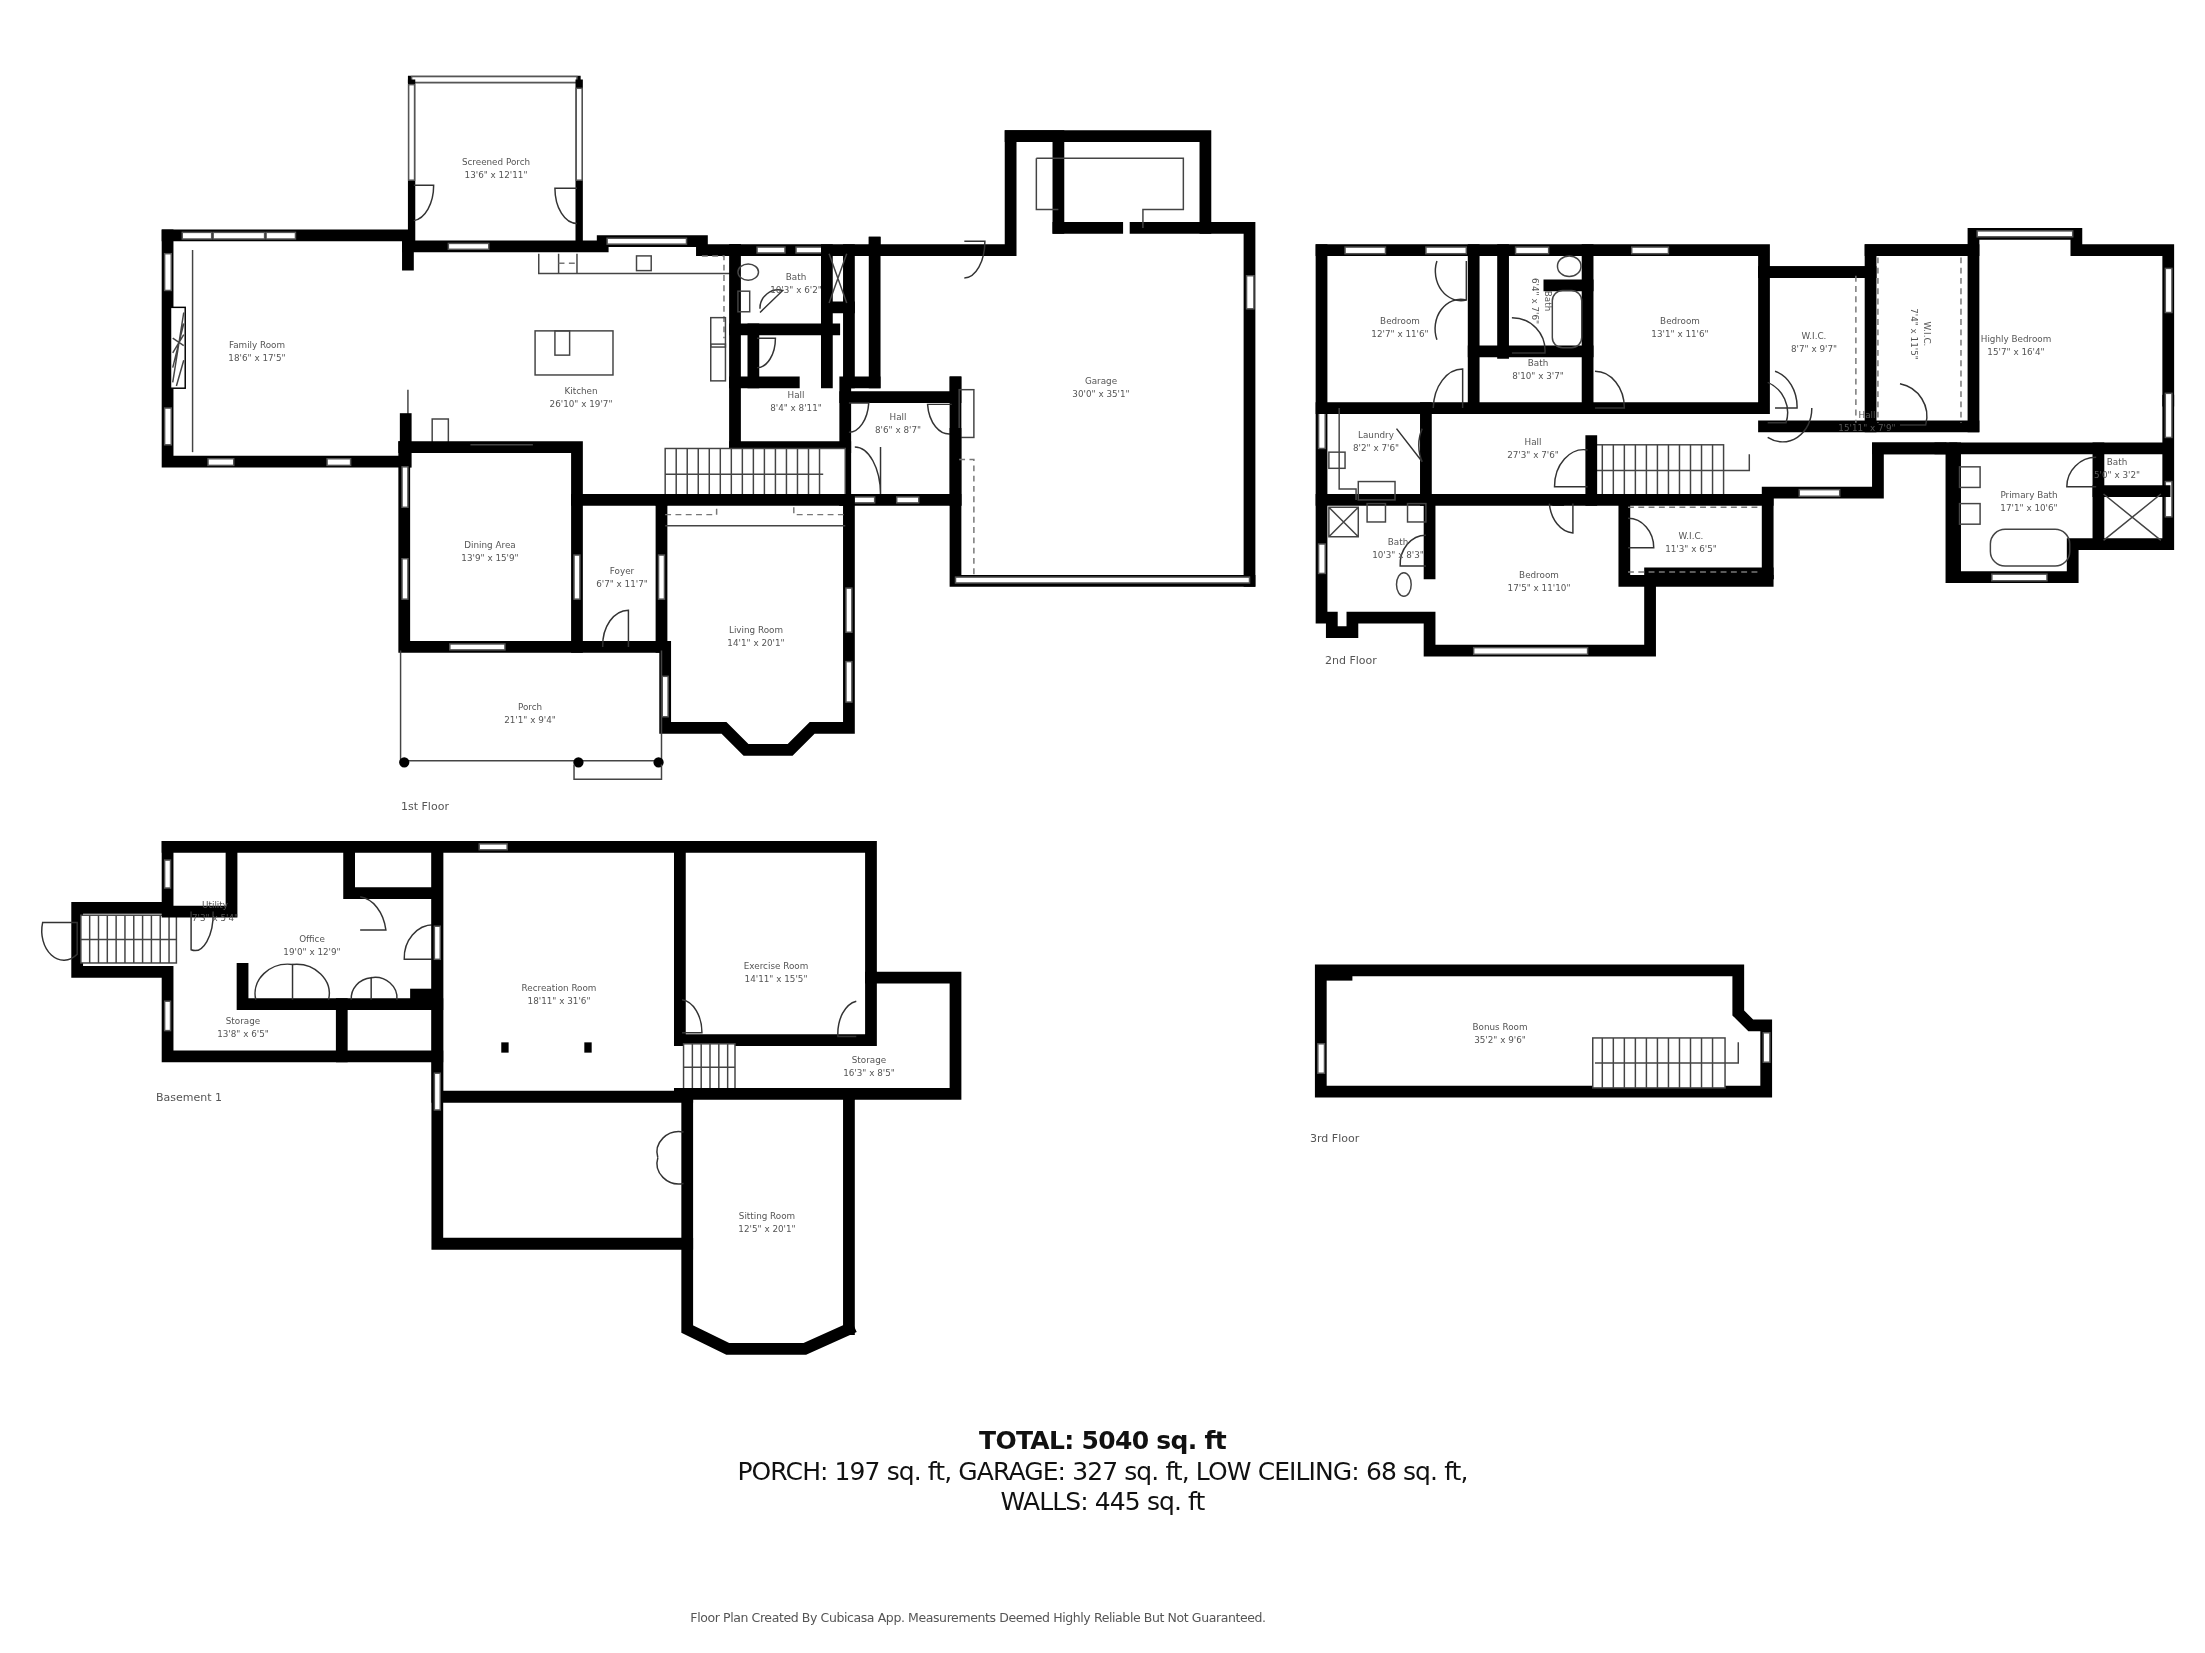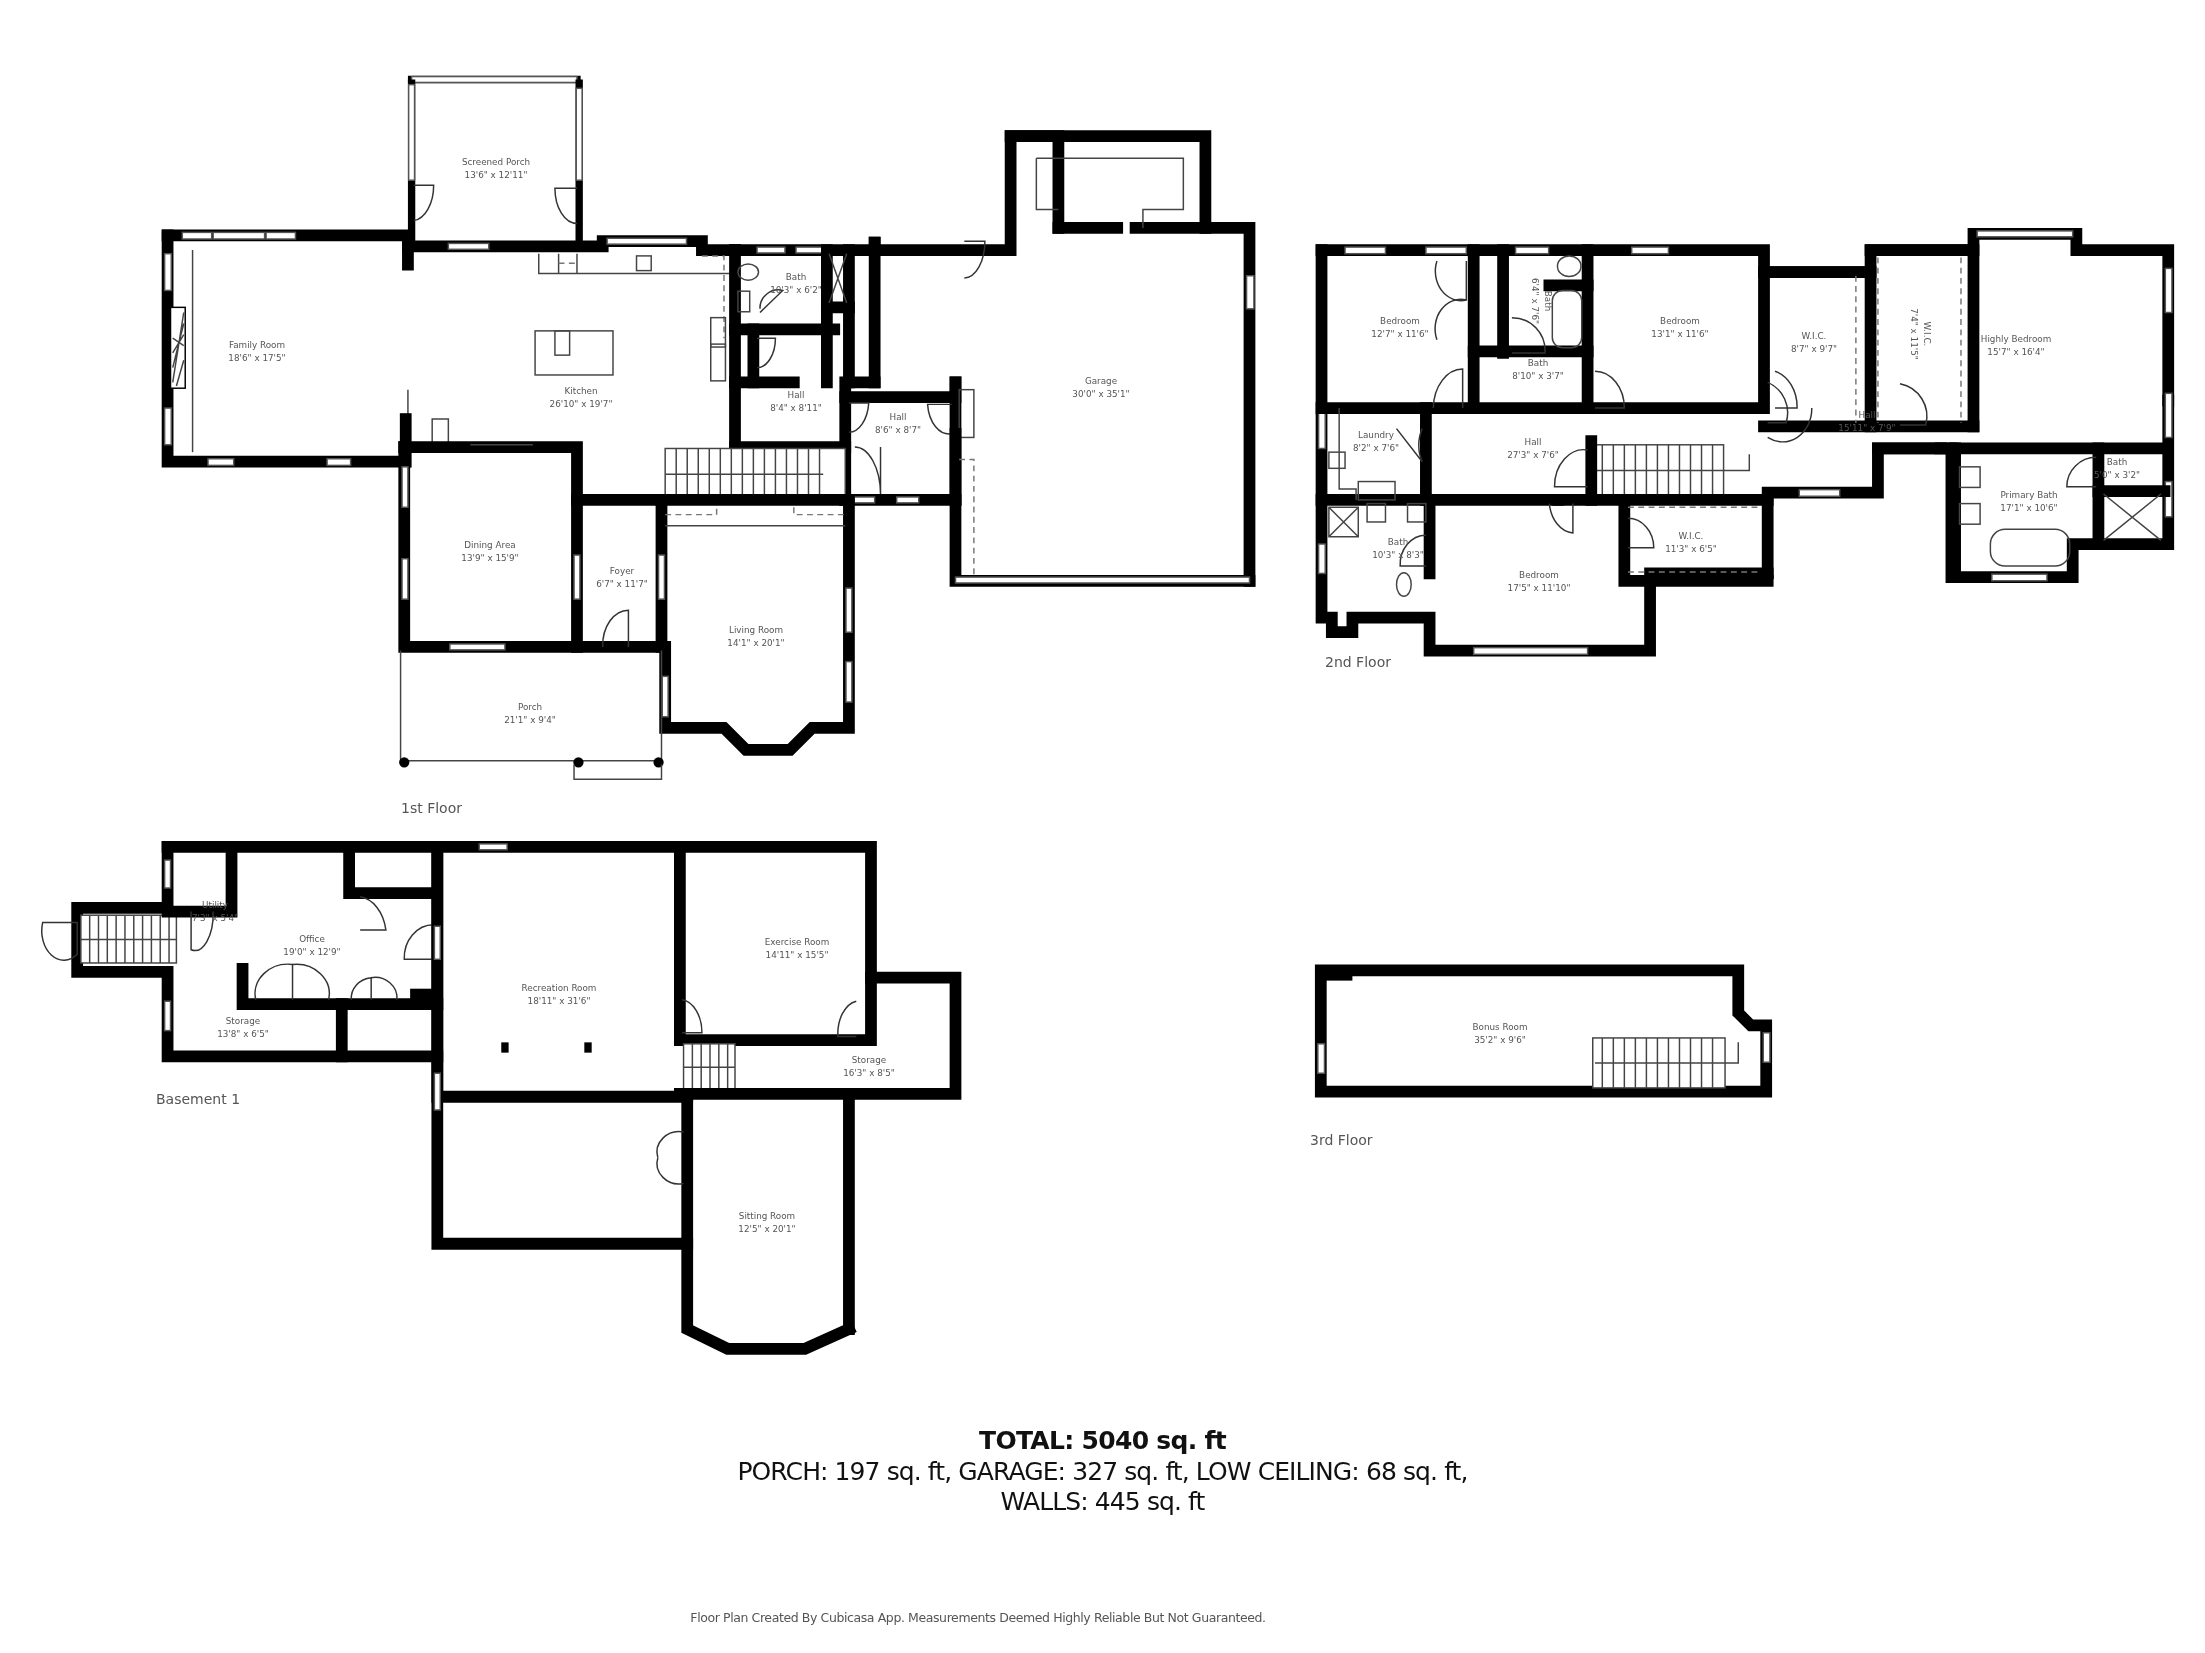--- a/index.html
+++ b/index.html
@@ -9,21 +9,21 @@
   .wall-thin{fill:none;stroke:#000;stroke-width:10;}
   .line{fill:none;stroke:#444;stroke-width:2;}
   .dash{fill:none;stroke:#777;stroke-width:2;stroke-dasharray:8 6;}
   .win{fill:#fff;stroke:#555;stroke-width:2;}
   .door{fill:none;stroke:#333;stroke-width:2;}
   .stair{fill:#fff;stroke:#444;stroke-width:2;}
   .col{fill:#000;}
   .room-label{position:absolute;transform:translate(-50%,-50%);text-align:center;color:#555;font-family:"DejaVu Sans",sans-serif;font-size:8.8px;line-height:12.5px;white-space:nowrap;}
   .room-label .dim{display:block;}
   .room-label.rot{transform:translate(-50%,-50%) rotate(90deg);}
-  .floor-label{position:absolute;color:#555;font-size:14px;font-family:"DejaVu Sans",sans-serif;}
+  .floor-label{position:absolute;color:#555;font-size:11px;font-family:"DejaVu Sans",sans-serif;}
   .summary{position:absolute;left:0;width:2205px;top:1425px;text-align:center;color:#111;font-family:"DejaVu Sans",sans-serif;}
   .summary .total{font-weight:bold;font-size:25px;line-height:32px;letter-spacing:-0.7px;}
   .summary .line-txt{font-size:25px;line-height:30px;letter-spacing:-0.9px;}
   .credit{position:absolute;left:0;width:1956px;top:1610px;text-align:center;color:#555;font-size:12.5px;letter-spacing:-0.4px;font-family:"DejaVu Sans",sans-serif;}
 </style>
 </head>
 <body>
 
 <svg class="plan" viewBox="0 0 3000 2250" xmlns="http://www.w3.org/2000/svg">
 
@@ -408,21 +408,21 @@
   <span class="dim">19'0" x 12'9"</span>
 </div>
 <div class="room-label" style="left:243px;top:1027px;">
   <span>Storage</span>
   <span class="dim">13'8" x 6'5"</span>
 </div>
 <div class="room-label" style="left:559px;top:994px;">
   <span>Recreation Room</span>
   <span class="dim">18'11" x 31'6"</span>
 </div>
-<div class="room-label" style="left:776px;top:948px;margin-left:21px;">
+<div class="room-label" style="left:776px;top:972px;">
   <span>Exercise Room</span>
   <span class="dim">14'11" x 15'5"</span>
 </div>
 <div class="room-label" style="left:869px;top:1066px;">
   <span>Storage</span>
   <span class="dim">16'3" x 8'5"</span>
 </div>
 <div class="room-label" style="left:767px;top:1222px;">
   <span>Sitting Room</span>
   <span class="dim">12'5" x 20'1"</span>

